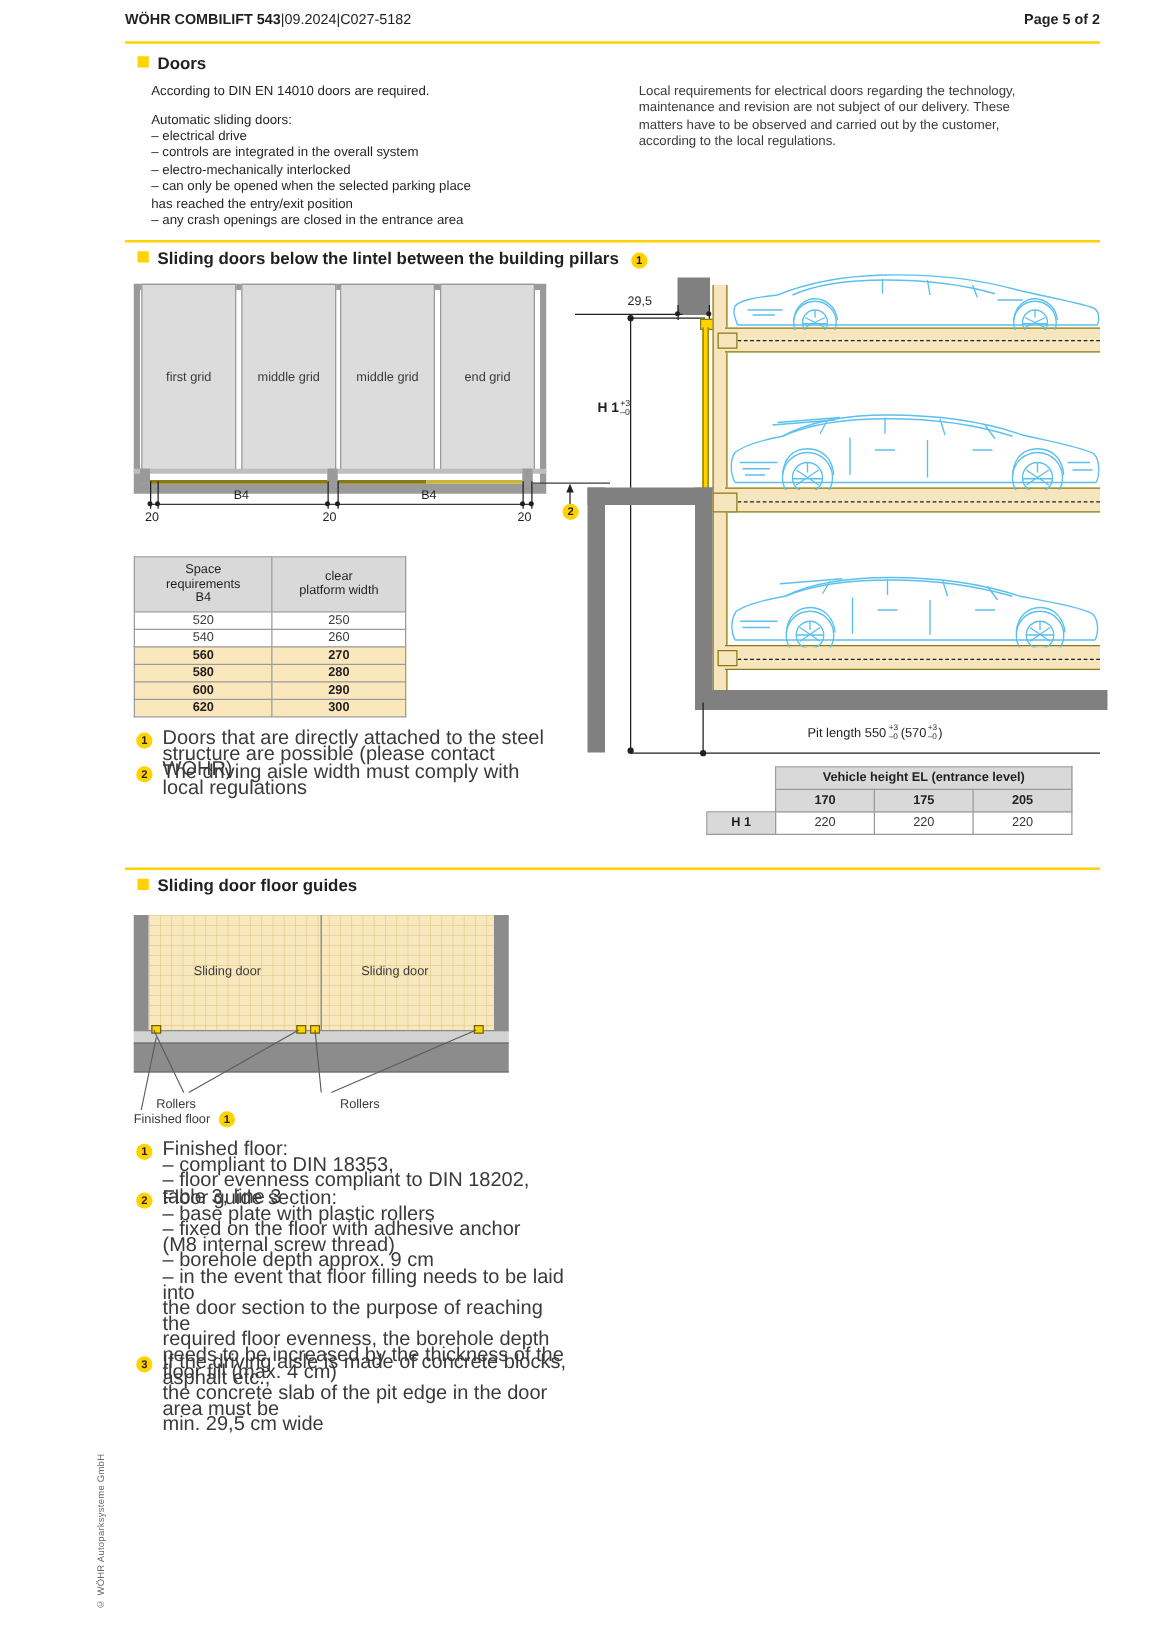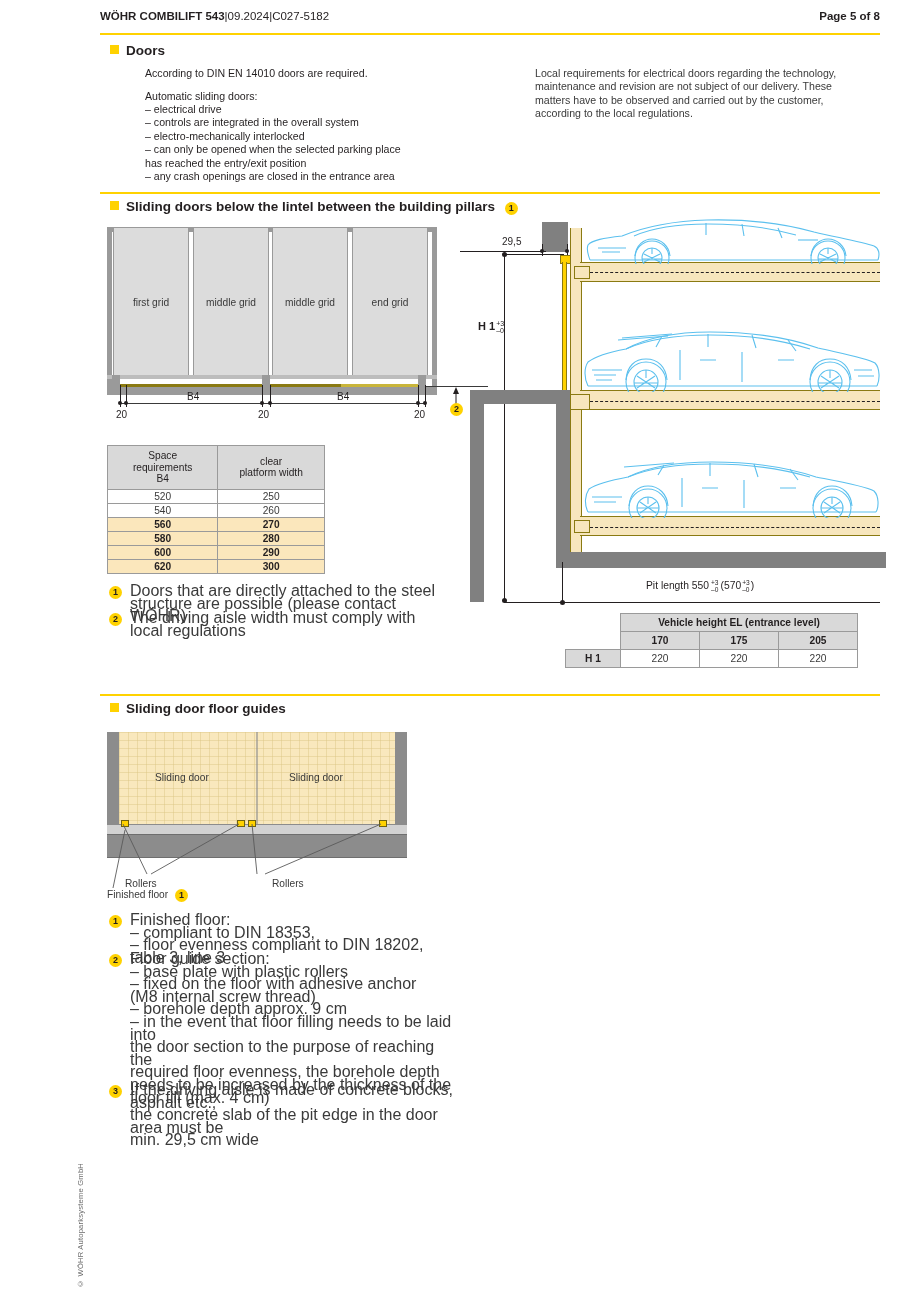--- a/index.html
+++ b/index.html
@@ -20,21 +20,21 @@
   .hdr-left b{font-weight:bold;}
   .hdr-sep{color:#231f20;}
   .hdr-right{position:absolute;right:0;top:0;font-size:11.5px;font-weight:bold;}
 
   
   .rule{position:absolute;left:100px;width:780px;height:2px;background:#ffd200;}
   .sqr{display:inline-block;width:9px;height:9px;background:#ffd200;vertical-align:1px;margin-right:7px;}
   .sec-h{position:absolute;font-size:13.5px;font-weight:bold;color:#231f20;white-space:nowrap;}
 
   
-  .txt{position:absolute;font-size:10.6px;line-height:13.4px;color:#3a3a3a;white-space:pre-line;margin-left:24px;}
+  .txt{position:absolute;font-size:10.6px;line-height:13.4px;color:#3a3a3a;white-space:pre-line;}
   .txt.dark{color:#231f20;}
 
   
   .mk{display:inline-block;width:13px;height:13px;border-radius:50%;
       background:#ffd200;color:#231f20;font-size:9px;font-weight:bold;
       text-align:center;line-height:13px;}
   .mk-abs{position:absolute;width:13px;height:13px;border-radius:50%;
       background:#ffd200;color:#231f20;font-size:9px;font-weight:bold;
       text-align:center;line-height:13px;}
   .fn{position:absolute;font-size:16px;line-height:12.6px;color:#3a3a3a;white-space:pre-line;}
@@ -87,21 +87,21 @@
 </style>
 </head>
 <body>
 
 <div class="page">
 
   <div class="hdr">
     <div class="hdr-left">
       <b>WÖHR COMBILIFT 543</b><span class="hdr-sep">|</span><span>09.2024</span><span class="hdr-sep">|</span><span>C027-5182</span>
     </div>
-    <div class="hdr-right">Page 5 of 8</div>
+    <div class="hdr-right">Page 5 of 2</div>
   </div>
 
   <div class="rule" style="top:33px;"></div>
   <div class="sec-h" style="left:110px;top:43px;">
     <span class="sqr"></span><span>Doors</span>
   </div>
 
   <div class="txt dark" style="left:121px;top:67px;width:380px;">According to DIN EN 14010 doors are required.</div>
   <div class="txt dark" style="left:121px;top:90px;width:380px;">Automatic sliding doors:</div>
   <div class="txt dark" style="left:121px;top:103px;width:390px;">– electrical drive

